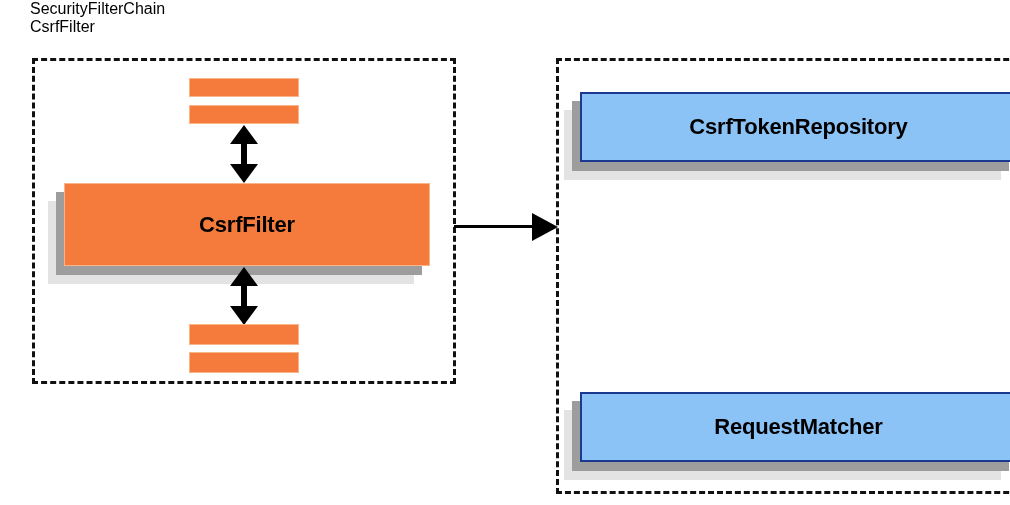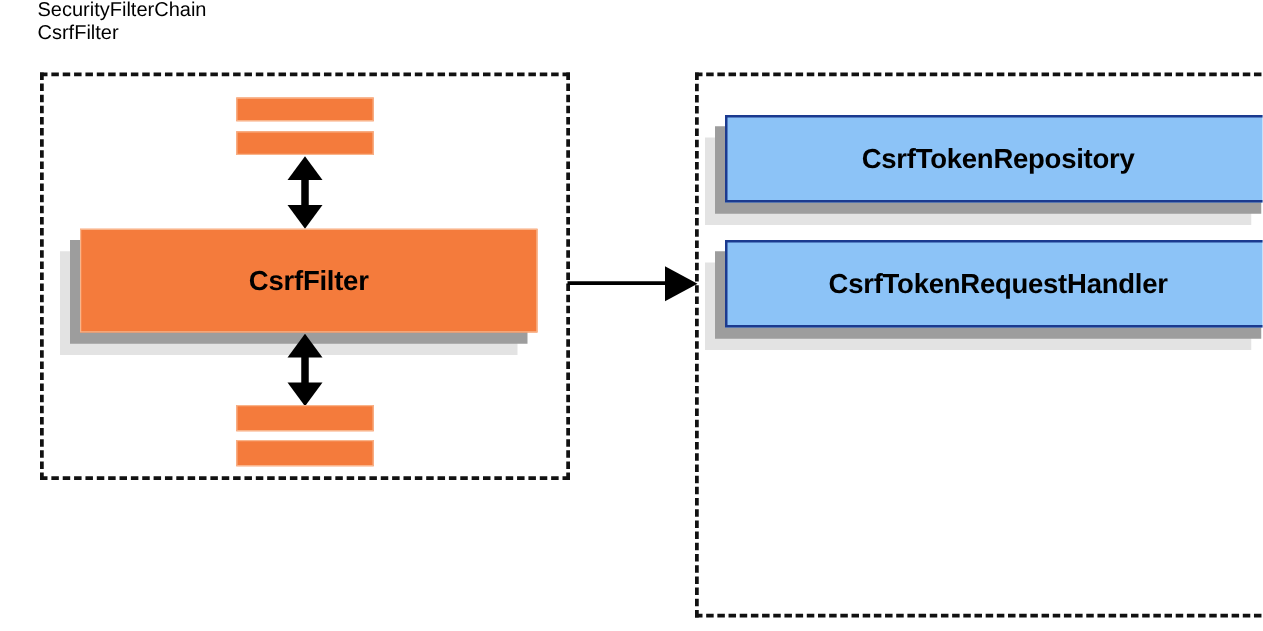--- a/index.html
+++ b/index.html
@@ -186,21 +186,21 @@
   <div id="title-right">CsrfFilter</div>
 
   <div id="filter-box" class="dashed-box"></div>
 
   <div class="stack stack-blue" style="left:534px; top:110px; width:437px; height:70px;">
     <div class="sh-light"></div>
     <div class="sh-dark"></div>
     <div class="face">CsrfTokenRepository</div>
   </div>
 
-  <div class="stack stack-blue" style="left:534px; top:210px; width:437px; height:70px;">
+
+
+  <div class="stack stack-blue" style="left:534px; top:410px; width:437px; height:70px;">
     <div class="sh-light"></div>
     <div class="sh-dark"></div>
-    <div class="face">CsrfTokenRequestHandler</div>
-  </div>
-
-
+    <div class="face">RequestMatcher</div>
+  </div>
 
 </div>
 
 </body></html>

